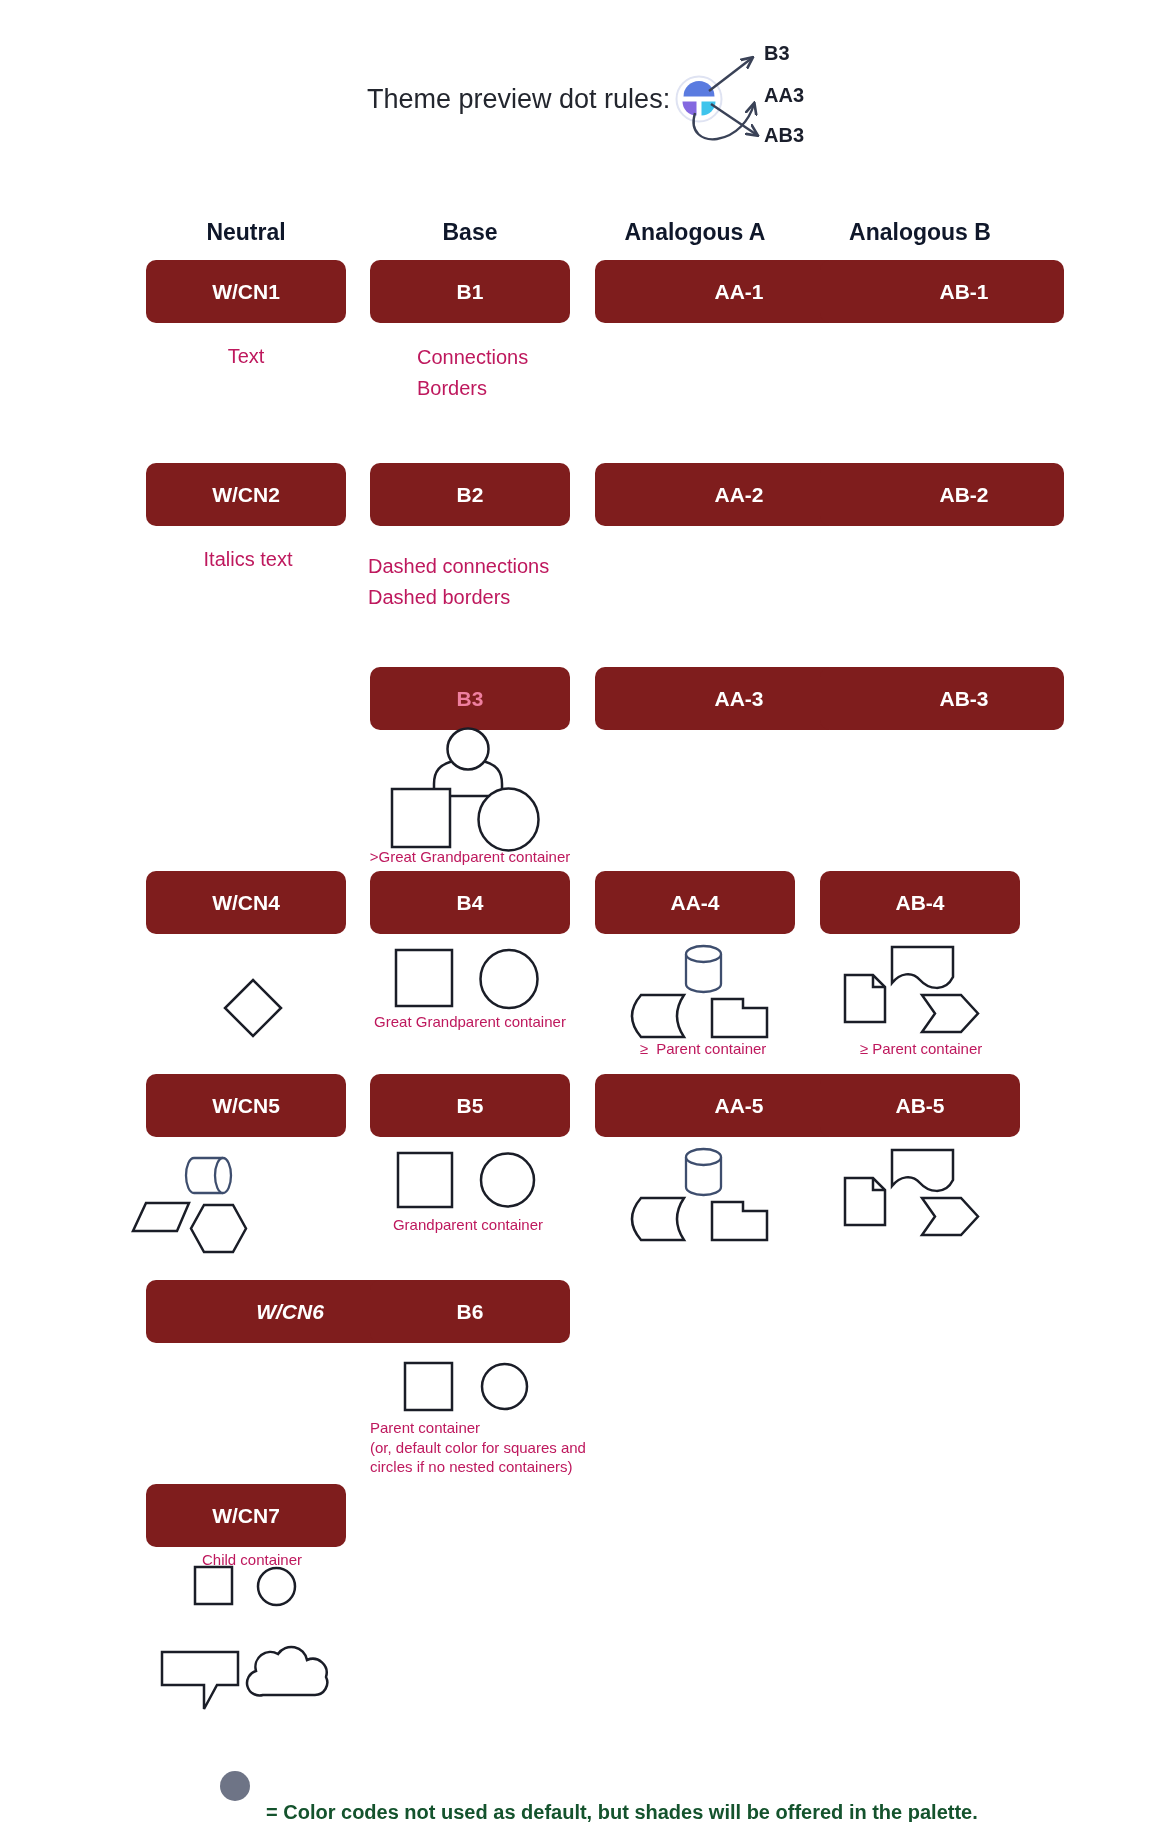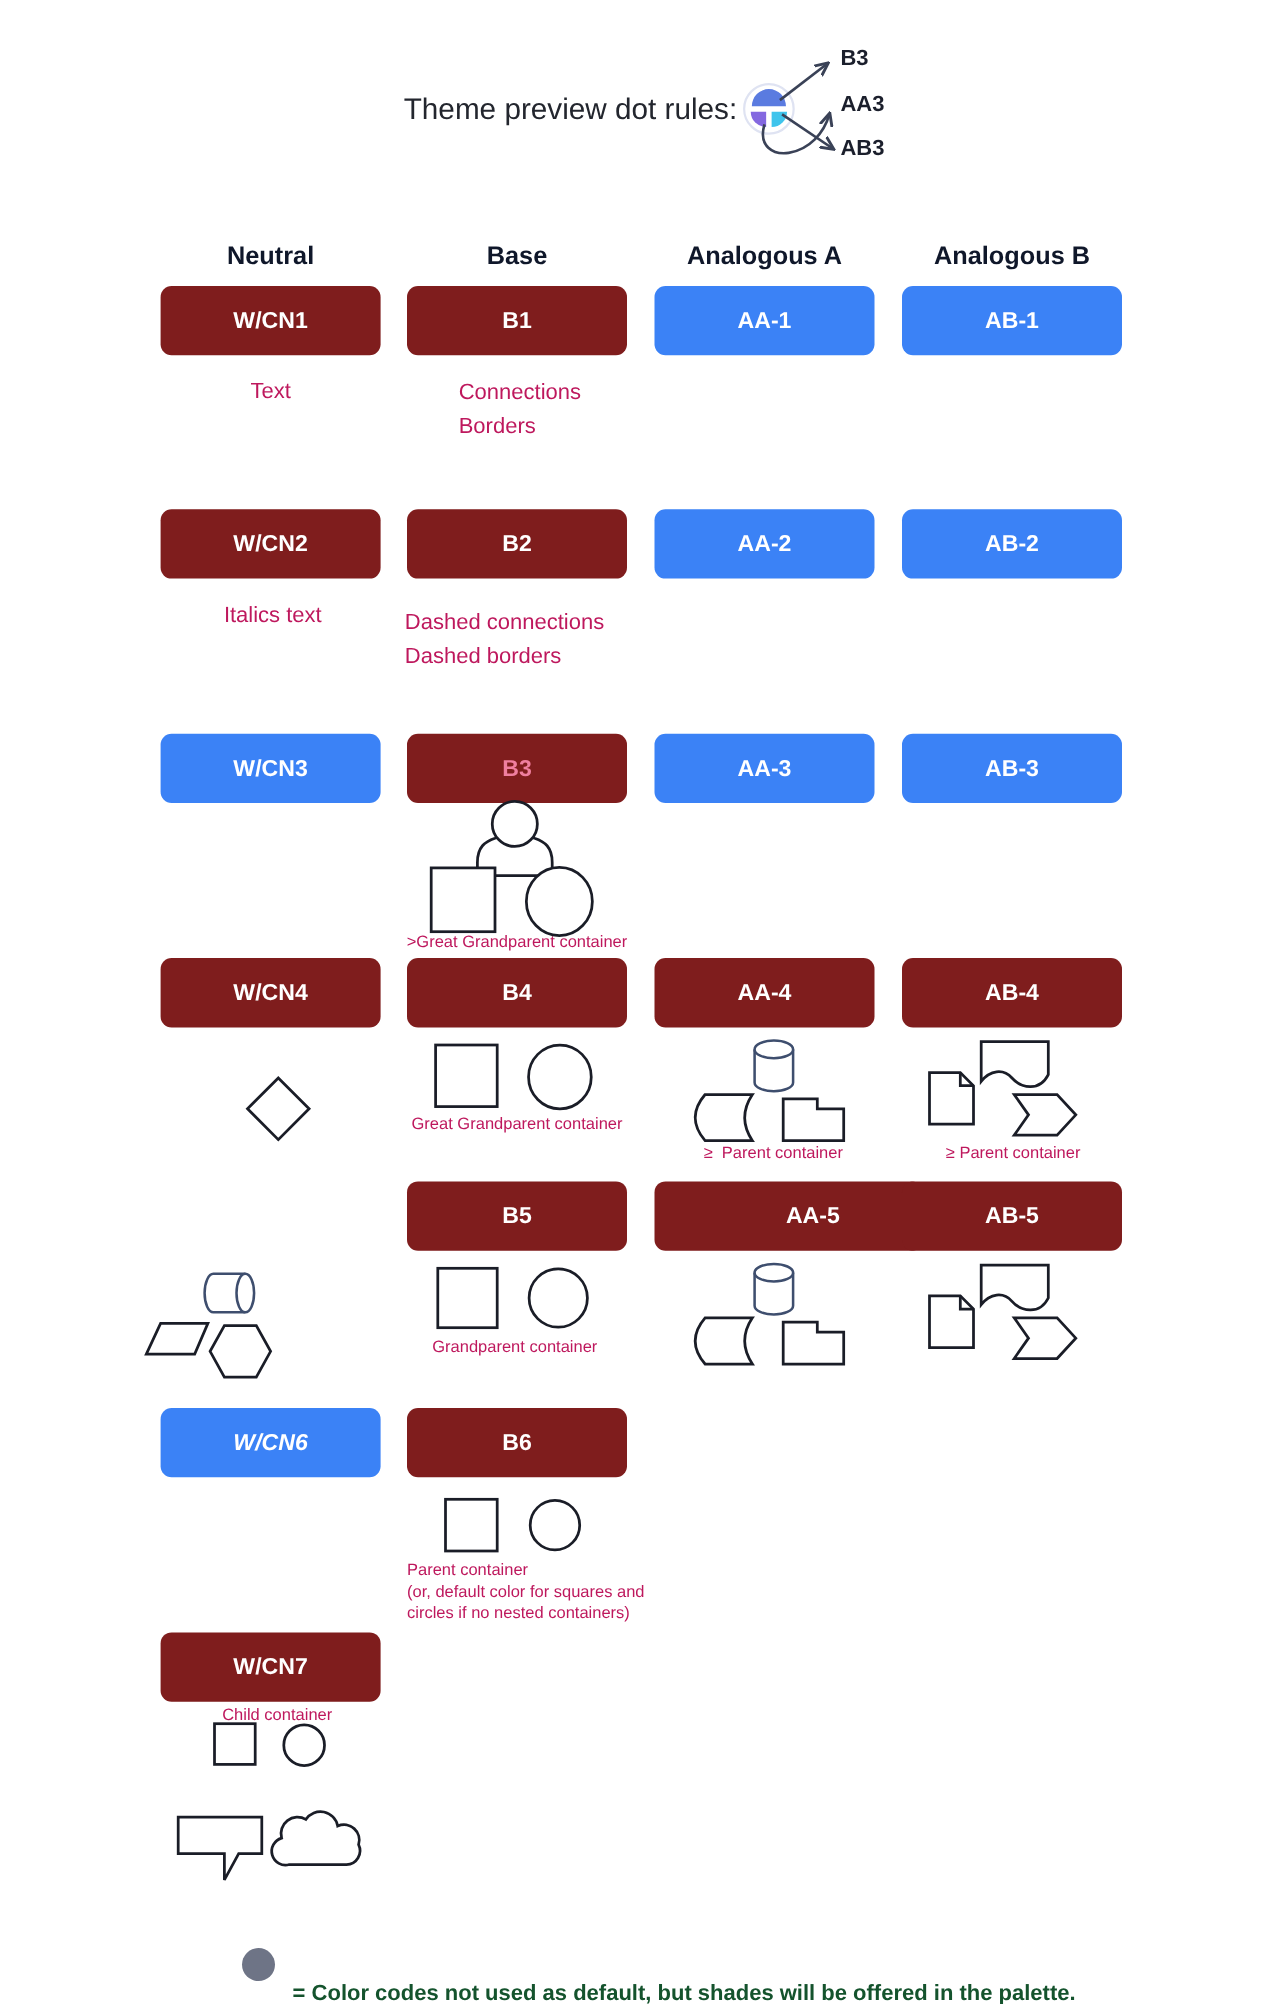--- a/index.html
+++ b/index.html
@@ -3,21 +3,21 @@
 <meta charset="utf-8">
 <style>
   html,body{margin:0;padding:0;background:#ffffff;font-family:"Liberation Sans","DejaVu Sans",sans-serif;}
   .canvas{position:relative;width:1164px;height:1822px;background:#ffffff;overflow:hidden;}
   svg.layer{position:absolute;left:0;top:0;}
   .title{position:absolute;left:367px;top:84px;font-size:27px;font-weight:400;color:#23262e;}
   .dlabel{position:absolute;left:764px;font-size:20px;font-weight:600;color:#1b1f2c;}
   .chead{position:absolute;top:219px;width:200px;text-align:center;font-size:23px;font-weight:700;color:#0f172a;}
   .cell{position:absolute;width:200px;height:63px;border-radius:10px;display:flex;align-items:center;justify-content:center;font-weight:700;font-size:21px;color:#ffffff;}
   .navy{background:#7f1d1d;}
-  .gray{background:#3b82f6;}
+  .gray{background:#7f1d1d;padding-left:44px;}
   .cell.pink{color:#ef7f9f;}
   .cap{position:absolute;font-weight:400;color:#be185d;white-space:pre;}
   .lg{font-size:20px;line-height:24px;}
   .sm{font-size:15px;line-height:19px;}
   .ctr{text-align:center;}
   .footer-dot{position:absolute;left:220px;top:1771px;width:30px;height:30px;border-radius:50%;background:#6e7486;}
   .footer-text{position:absolute;left:266px;top:1801px;font-size:20px;font-weight:700;color:#14532d;white-space:pre;}
 </style>
 </head>
 <body>
@@ -43,34 +43,34 @@
   <div class="cap lg" style="left:417px;top:376px;">Borders</div>
 
   <div class="cell navy" style="left:146px;top:463px;">W/CN2</div>
   <div class="cell navy" style="left:370px;top:463px;">B2</div>
   <div class="cell gray" style="left:595px;top:463px;">AA-2</div>
   <div class="cell gray" style="left:820px;top:463px;">AB-2</div>
   <div class="cap lg ctr" style="left:148px;top:547px;width:200px;">Italics text</div>
   <div class="cap lg" style="left:368px;top:554px;">Dashed connections</div>
   <div class="cap lg" style="left:368px;top:585px;">Dashed borders</div>
 
-  <div class="cell gray" style="left:146px;top:667px;">W/CN3</div>
   <div class="cell navy pink" style="left:370px;top:667px;">B3</div>
   <div class="cell gray" style="left:595px;top:667px;">AA-3</div>
   <div class="cell gray" style="left:820px;top:667px;">AB-3</div>
   <div class="cap sm ctr" style="left:320px;top:847px;width:300px;">&gt;Great Grandparent container</div>
 
   <div class="cell navy" style="left:146px;top:871px;">W/CN4</div>
   <div class="cell navy" style="left:370px;top:871px;">B4</div>
   <div class="cell navy" style="left:595px;top:871px;">AA-4</div>
   <div class="cell navy" style="left:820px;top:871px;">AB-4</div>
   <div class="cap sm ctr" style="left:320px;top:1012px;width:300px;">Great Grandparent container</div>
   <div class="cap sm ctr" style="left:553px;top:1039px;width:300px;">≥  Parent container</div>
   <div class="cap sm ctr" style="left:771px;top:1039px;width:300px;">≥ Parent container</div>
 
+  <div class="cell navy" style="left:146px;top:1074px;">W/CN5</div>
   <div class="cell navy" style="left:370px;top:1074px;">B5</div>
   <div class="cell navy" style="left:595px;top:1074px;padding-left:44px;">AA-5</div>
   <div class="cell navy" style="left:820px;top:1074px;">AB-5</div>
   <div class="cap sm ctr" style="left:318px;top:1215px;width:300px;">Grandparent container</div>
 
   <div class="cell gray" style="left:146px;top:1280px;font-style:italic;">W/CN6</div>
   <div class="cell navy" style="left:370px;top:1280px;">B6</div>
   <div class="cap sm" style="left:370px;top:1418px;">Parent container</div>
   <div class="cap sm" style="left:370px;top:1438px;">(or, default color for squares and</div>
   <div class="cap sm" style="left:370px;top:1457px;">circles if no nested containers)</div>

